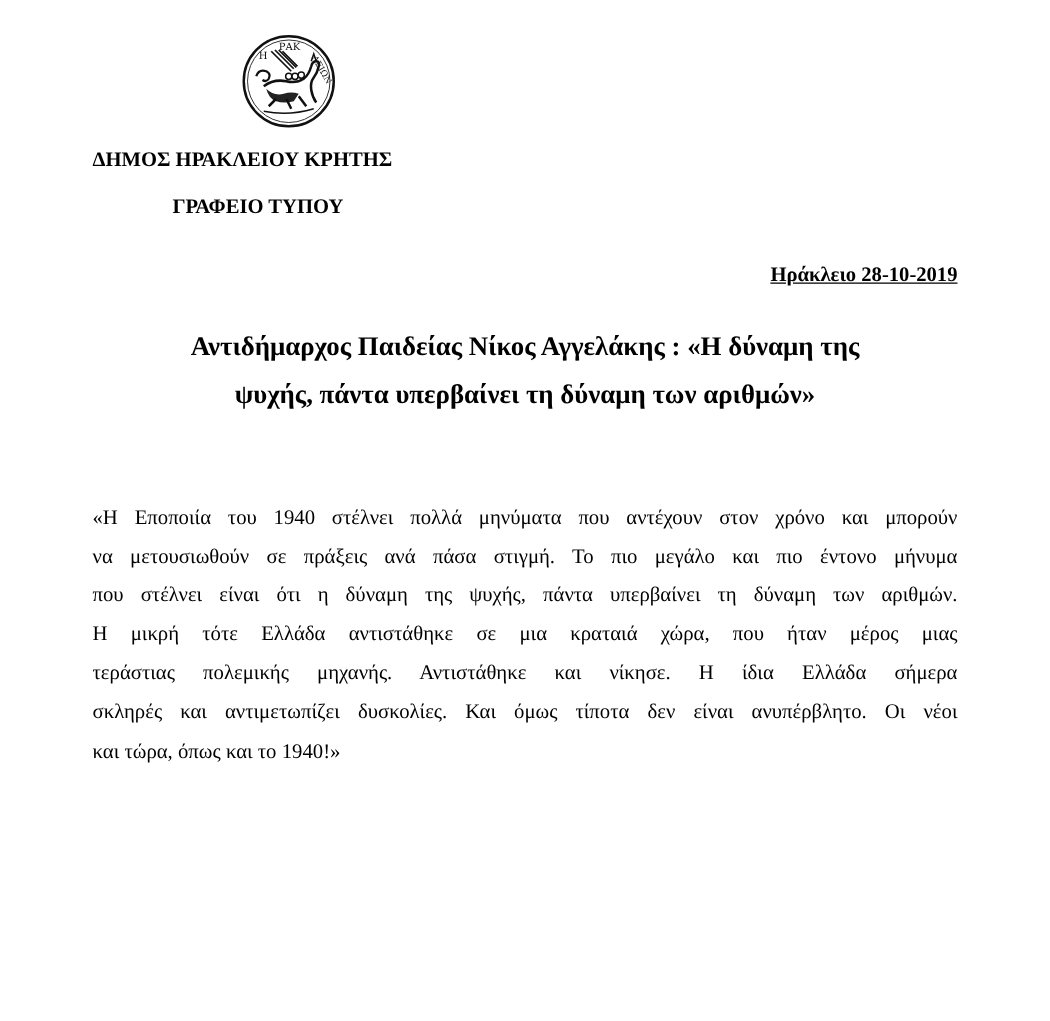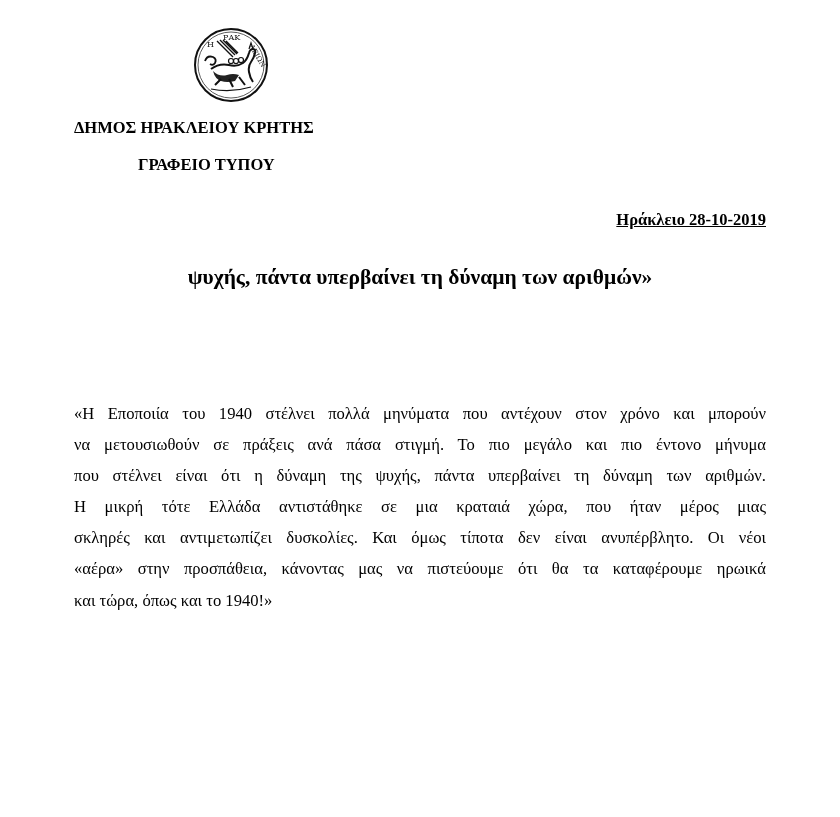--- a/index.html
+++ b/index.html
@@ -95,24 +95,25 @@
     <path d="M18 62 q20 4 40 -2" fill="none" stroke="#111" stroke-width="1.2"></path>
   </svg>
 </div>
 
 <div class="org-line org-name">ΔΗΜΟΣ ΗΡΑΚΛΕΙΟΥ ΚΡΗΤΗΣ</div>
 <div class="org-line org-office">ΓΡΑΦΕΙΟ ΤΥΠΟΥ</div>
 
 <div class="date">Ηράκλειο 28-10-2019</div>
 
 <div class="headline">
+  <span class="hl-line">Αντιδήμαρχος Παιδείας Νίκος Αγγελάκης : «Η δύναμη της</span>
   <span class="hl-line">ψυχής, πάντα υπερβαίνει τη δύναμη των αριθμών»</span>
 </div>
 
 <div class="body-text">
   <span class="bt-line">«Η Εποποιία του 1940 στέλνει πολλά μηνύματα που αντέχουν στον χρόνο και μπορούν</span>
   <span class="bt-line">να μετουσιωθούν σε πράξεις ανά πάσα στιγμή. Το πιο μεγάλο  και πιο έντονο μήνυμα</span>
   <span class="bt-line">που στέλνει είναι ότι η δύναμη της ψυχής, πάντα υπερβαίνει τη δύναμη των αριθμών.</span>
   <span class="bt-line">Η μικρή τότε Ελλάδα αντιστάθηκε σε μια κραταιά χώρα, που ήταν μέρος μιας</span>
+  <span class="bt-line">τεράστιας πολεμικής μηχανής. Αντιστάθηκε και νίκησε. Η ίδια Ελλάδα σήμερα</span>
   <span class="bt-line">σκληρές και αντιμετωπίζει δυσκολίες. Και όμως τίποτα δεν είναι ανυπέρβλητο. Οι νέοι</span>
-  <span class="bt-line">«αέρα» στην προσπάθεια, κάνοντας μας  να πιστεύουμε ότι θα τα καταφέρουμε ηρωικά</span>
   <span class="bt-line last">και τώρα, όπως και το 1940!»</span>
 </div>
 
 </body></html>

